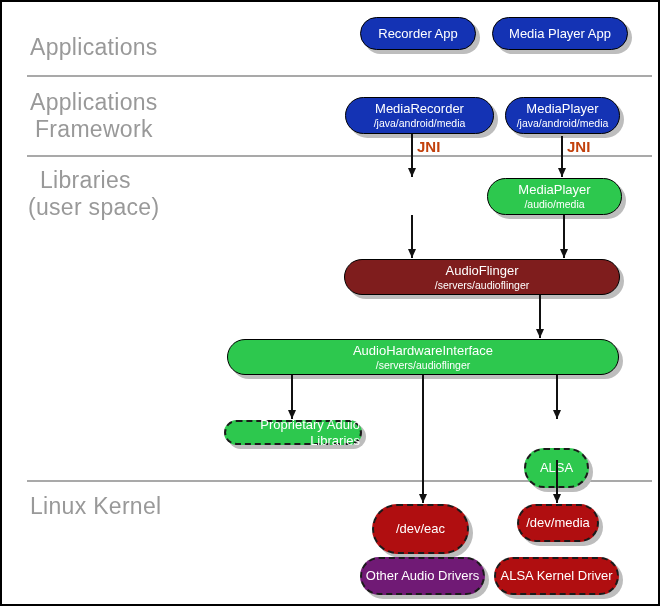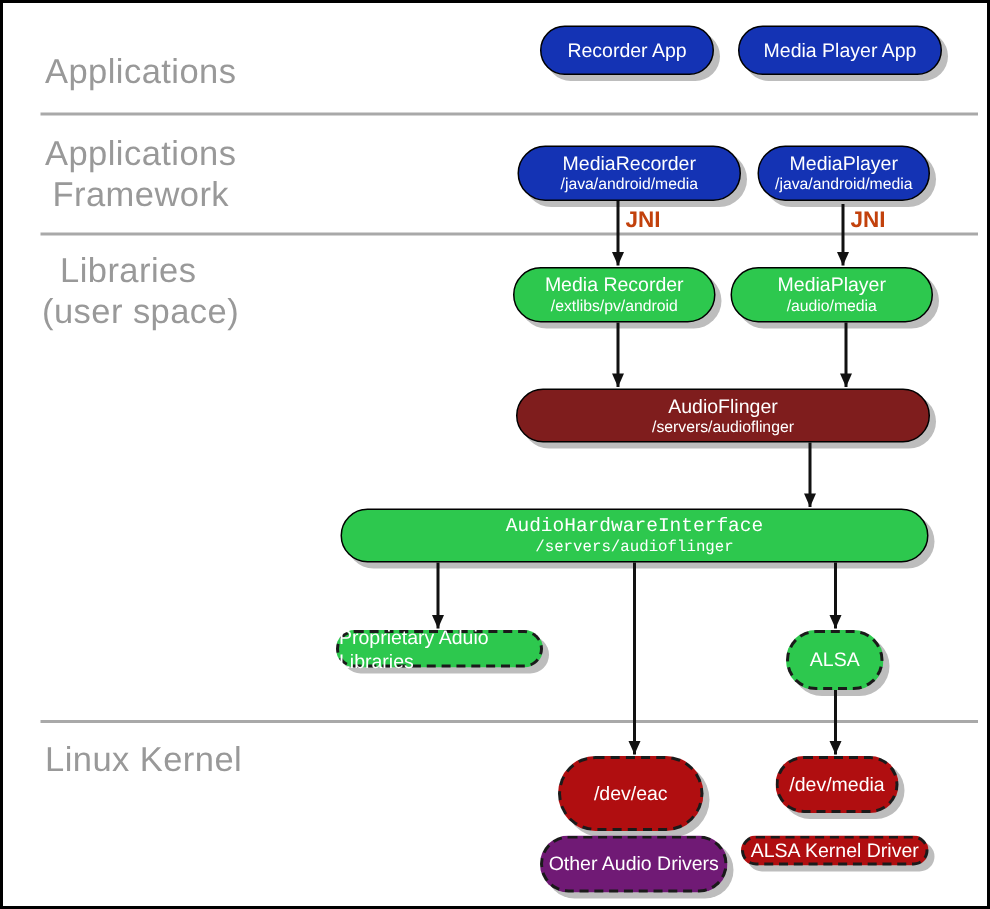--- a/index.html
+++ b/index.html
@@ -16,42 +16,42 @@
   .layer-label { position:absolute; font-size:23px; line-height:27px; color:#999999; letter-spacing:0.3px; }
   #lbl-apps   { left:28px; top:32px; }
   #lbl-fw     { left:28px; top:87px; }
   #lbl-fw .l2 { padding-left:5px; }
   #lbl-libs   { left:26px; top:165px; }
   #lbl-libs .l1 { padding-left:12px; }
   #lbl-kernel { left:28px; top:491px; }
 
   .node {
     position:absolute; display:flex; flex-direction:column; align-items:center; justify-content:center;
-    color:#ffffff; text-align:left; box-sizing:border-box;
+    color:#ffffff; text-align:right; box-sizing:border-box;
     border:1.5px solid #000; border-radius:999px;
     box-shadow:4px 4px 0 0 #bdbdbd; line-height:1.22;
   }
   .node.dashed { border:2px dashed #1a1a1a; }
   .nlabel { font-size:13px; }
   .nsub   { font-size:10.5px; }
 
   #n-recorder-app     { left:358px; top:15px;  width:116px; height:33px; }
   #n-media-player-app { left:490px; top:15px;  width:136px; height:33px; }
   #n-mediarecorder-fw { left:343px; top:95px;  width:149px; height:37px; }
   #n-mediaplayer-fw   { left:503px; top:95px;  width:115px; height:37px; }
   #n-mediarecorder-lib{ left:340px; top:176px; width:135px; height:37px; }
   #n-mediaplayer-lib  { left:485px; top:176px; width:135px; height:37px; }
   #n-audioflinger     { left:342px; top:257px; width:276px; height:36px; }
-  #n-ahi              { left:225px; top:337px; width:392px; height:36px;font-family:Liberation Mono, monospace; }
+  #n-ahi              { left:225px; top:337px; width:392px; height:36px; }
   #n-proprietary      { left:222px; top:418px; width:138px; height:25px; }
   #n-alsa             { left:522px; top:418px; width:65px;  height:40px; }
   #n-dev-eac          { left:370px; top:502px; width:97px;  height:50px; }
   #n-dev-audio        { left:515px; top:502px; width:82px;  height:38px; }
   #n-other-drivers    { left:358px; top:555px; width:125px; height:38px; }
-  #n-alsa-driver      { left:492px; top:555px; width:125px; height:20px; }
+  #n-alsa-driver      { left:492px; top:555px; width:125px; height:38px; }
 
   .arrow { position:absolute; width:1.5px; background:#111; }
   .arrow::after {
     content:""; position:absolute; bottom:0; left:50%; transform:translateX(-50%);
     width:0; height:0; border:4.5px solid transparent; border-bottom:none; border-top:9px solid #111;
   }
   .jni { position:absolute; font-size:15px; font-weight:bold; color:#c2410c; }
   #jni-left  { left:415px; top:136px; }
   #jni-right { left:565px; top:136px; }
 </style>
@@ -87,40 +87,36 @@
     <span class="nsub">/java/android/media</span>
   </div>
   <div class="node" id="n-mediaplayer-fw" style="background-color: rgb(20, 51, 180);">
     <span class="nlabel">MediaPlayer</span>
     <span class="nsub">/java/android/media</span>
   </div>
 
   <div class="jni" id="jni-left">JNI</div>
   <div class="jni" id="jni-right">JNI</div>
 
-  <div class="node" id="n-mediarecorder-lib" style="background-color: rgb(45, 200, 78);">
-    <span class="nlabel">Media Recorder</span>
-    <span class="nsub">/extlibs/pv/android</span>
-  </div>
   <div class="node" id="n-mediaplayer-lib" style="background-color: rgb(45, 200, 78);">
     <span class="nlabel">MediaPlayer</span>
     <span class="nsub">/audio/media</span>
   </div>
   <div class="node" id="n-audioflinger" style="background-color: #7f1d1d;">
     <span class="nlabel">AudioFlinger</span>
     <span class="nsub">/servers/audioflinger</span>
   </div>
   <div class="node" id="n-ahi" style="background-color: rgb(45, 200, 78);">
     <span class="nlabel">AudioHardwareInterface</span>
     <span class="nsub">/servers/audioflinger</span>
   </div>
   <div class="node dashed" id="n-proprietary" style="background-color: rgb(45, 200, 78);">
     <span class="nlabel">Proprietary Aduio Libraries</span>
   </div>
-  <div class="node dashed" id="n-alsa" style="background-color: rgb(45, 200, 78);">
+  <div class="node dashed" id="n-alsa" style="background-color: rgb(45, 200, 78); margin-top: 28px;">
     <span class="nlabel">ALSA</span>
   </div>
 
   <div class="node dashed" id="n-dev-eac" style="background-color: rgb(176, 14, 16);">
     <span class="nlabel">/dev/eac</span>
   </div>
   <div class="node dashed" id="n-dev-audio" style="background-color: rgb(176, 14, 16);">
     <span class="nlabel">/dev/media</span>
   </div>
   <div class="node dashed" id="n-other-drivers" style="background-color: #701a75;">

